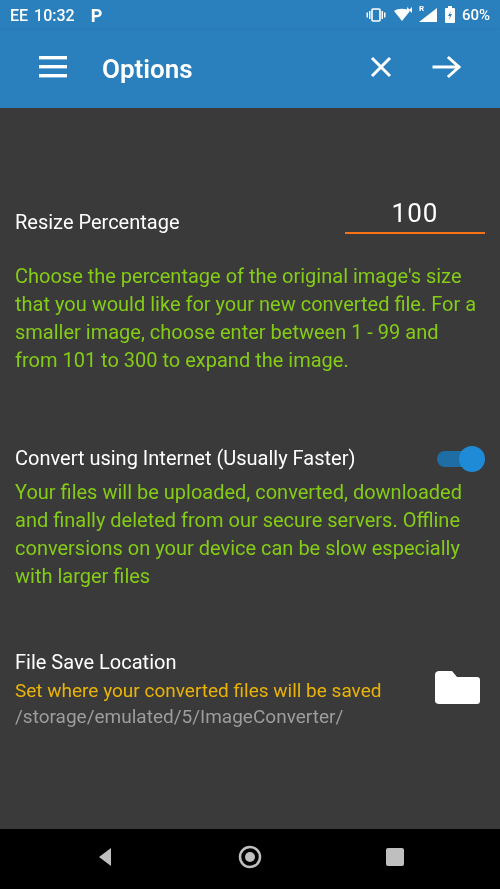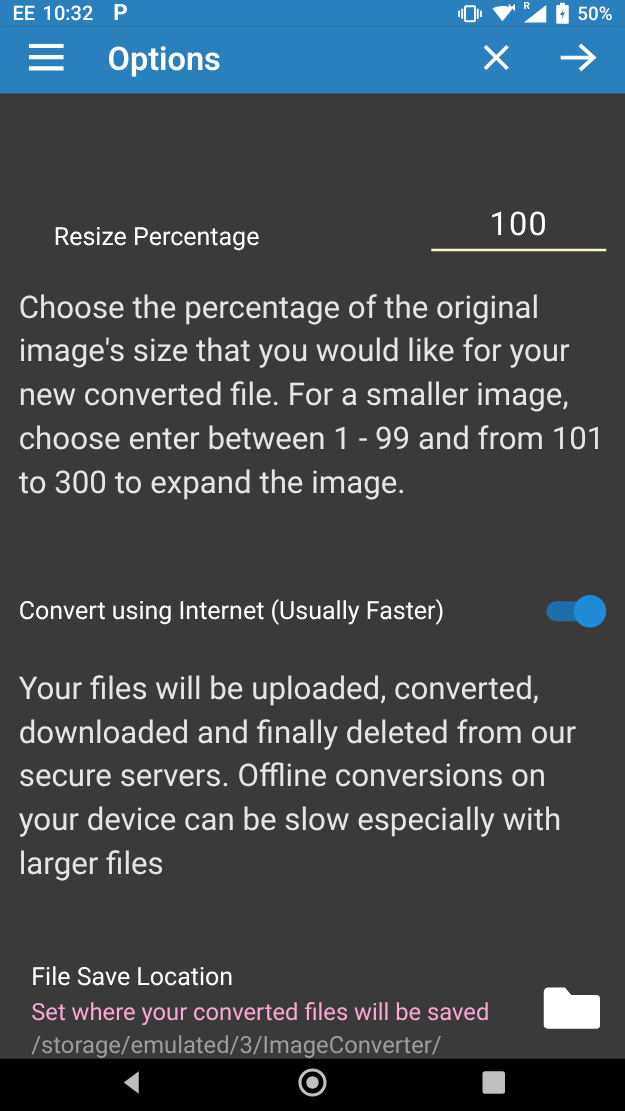--- a/index.html
+++ b/index.html
@@ -31,21 +31,21 @@
   }
   .status-left { display: flex; align-items: center; gap: 6px; }
   .status-right { margin-left: auto; display: flex; align-items: center; gap: 6px; font-size: 15px; }
   .status-right svg { display: block; }
   
   .app-bar {
     height: 78px;
     background: #2a7fbd;
     display: flex;
     align-items: center;
-    padding: 0 20px;
+    padding: 0 36px;
     gap: 32px;
     box-shadow: 0 2px 4px rgba(0,0,0,0.25);
   }
   .app-bar .title {
     font-size: 26px;
     font-weight: 600;
     flex: 1;
   }
   .app-bar .icon-btn {
     display: flex;
@@ -63,45 +63,44 @@
   }
   .section {
     margin-top: 90px;
   }
   .section.spaced { margin-top: 70px; }
   .section.spaced2 { margin-top: 60px; }
   .row {
     display: flex;
     align-items: flex-end;
     gap: 32px;
-    margin-left: 28px;
   }
   .label {
     font-size: 20px;
     color: #ffffff;
     flex: 1;
   }
   .input-wrap {
     width: 140px;
-    border-bottom: 2px solid #fef9c3;
+    border-bottom: 2px solid #f97316;
     text-align: center;
     padding-bottom: 4px;
   }
   .input-wrap .value {
     font-size: 26px;
     color: #fff;
     display: block;
     letter-spacing: 1px;
     text-align: center;
   }
   .helper {
     margin-top: 28px;
-    font-size: 25px;
+    font-size: 20px;
     line-height: 1.4;
-    color: #e5e5e5;
+    color: #84cc16;
   }
   .toggle-row {
     display: flex;
     align-items: center;
   }
   .toggle-row .label { flex: 1; }
   .switch {
     width: 48px;
     height: 28px;
     position: relative;
@@ -119,28 +118,27 @@
     position: absolute;
     top: 2px;
     right: 0;
     width: 26px;
     height: 26px;
     background: #1f8bd6;
     border-radius: 50%;
   }
   .sublabel {
     font-size: 19px;
-    color: #f9a8d4;
+    color: #eab308;
     line-height: 1.4;
   }
   .file-row {
     display: flex;
     gap: 28px;
     align-items: center;
-    margin-left: 10px;
   }
   .file-row .text-col { flex: 1; }
   .file-row .folder {
     width: 56px;
     height: 46px;
     display: flex;
     align-items: center;
     justify-content: center;
   }
   .title-line {
@@ -203,21 +201,21 @@
           </svg>
         <span style="position:absolute;left:1px;top:-3px;font-size:8px;font-weight:700;color:#fff;">R</span>
       </span>
       <span>
         <svg width="12" height="18" viewBox="0 0 12 18" fill="#fff">
             <rect x="1" y="2" width="10" height="15" rx="1"></rect>
             <rect x="4" y="0" width="4" height="2"></rect>
             <polygon points="7,5 4,10 6,10 5,14 8,8 6,8" fill="#2a7fbd"></polygon>
           </svg>
       </span>
-      <span>50%</span>
+      <span>60%</span>
     </div>
   </div>
 
   <div class="app-bar">
     <div class="icon-btn">
       <span>
         <svg width="28" height="22" viewBox="0 0 28 22" fill="#fff">
             <rect y="0" width="28" height="3.4"></rect>
             <rect y="9" width="28" height="3.4"></rect>
             <rect y="18" width="28" height="3.4"></rect>
@@ -256,29 +254,29 @@
     </div>
 
     <div class="section spaced">
       <div class="toggle-row">
         <div class="label">Convert using Internet (Usually Faster)</div>
         <div class="switch">
           <div class="track"></div>
           <div class="thumb"></div>
         </div>
       </div>
-      <div class="helper" style="margin-top:32px;">Your files will be uploaded, converted, downloaded and finally deleted from our secure servers. Offline conversions on your device can be slow especially with larger files</div>
+      <div class="helper" style="margin-top:6px;">Your files will be uploaded, converted, downloaded and finally deleted from our secure servers. Offline conversions on your device can be slow especially with larger files</div>
     </div>
 
     <div class="section spaced2">
       <div class="file-row">
         <div class="text-col">
           <div class="title-line">File Save Location</div>
           <div class="sublabel">Set where your converted files will be saved</div>
-          <div class="path">/storage/emulated/3/ImageConverter/</div>
+          <div class="path">/storage/emulated/5/ImageConverter/</div>
         </div>
         <div class="folder">
           <span>
             <svg width="50" height="40" viewBox="0 0 50 40" fill="#fff">
                 <path d="M3 8 C3 5 5 4 7 4 H20 L25 10 H45 C47 10 48 11 48 13 V34 C48 36 47 37 45 37 H7 C5 37 3 36 3 34 Z"></path>
               </svg>
           </span>
         </div>
       </div>
     </div>

